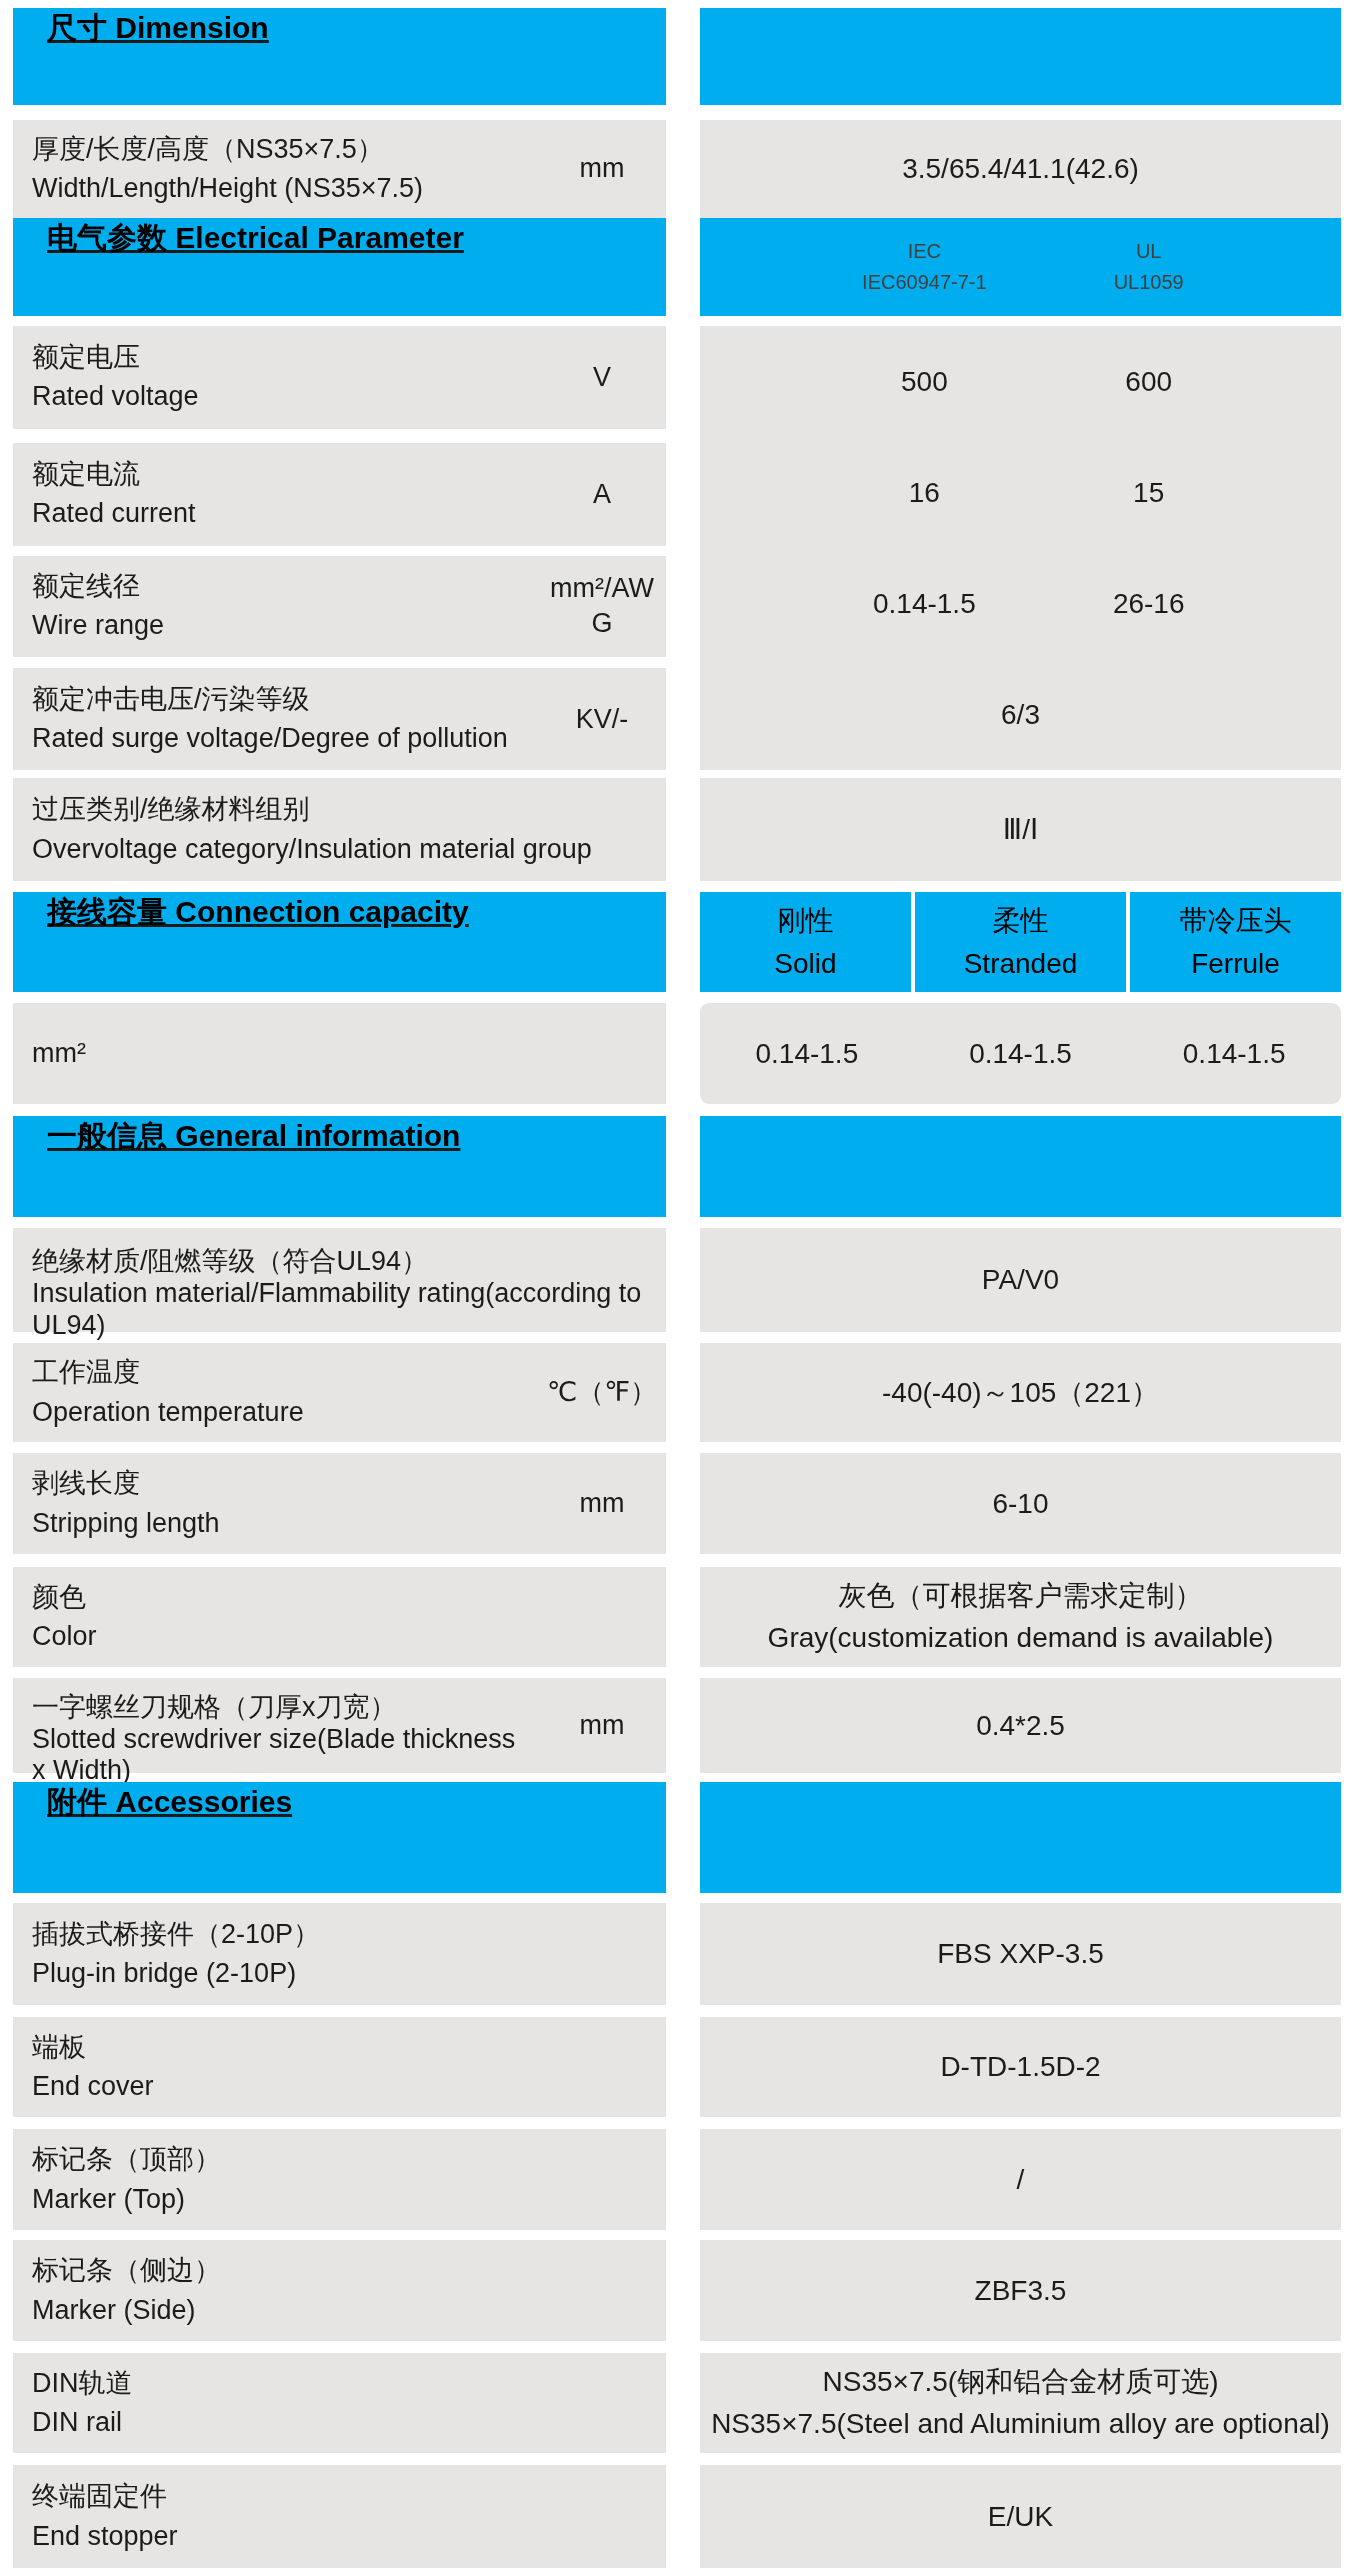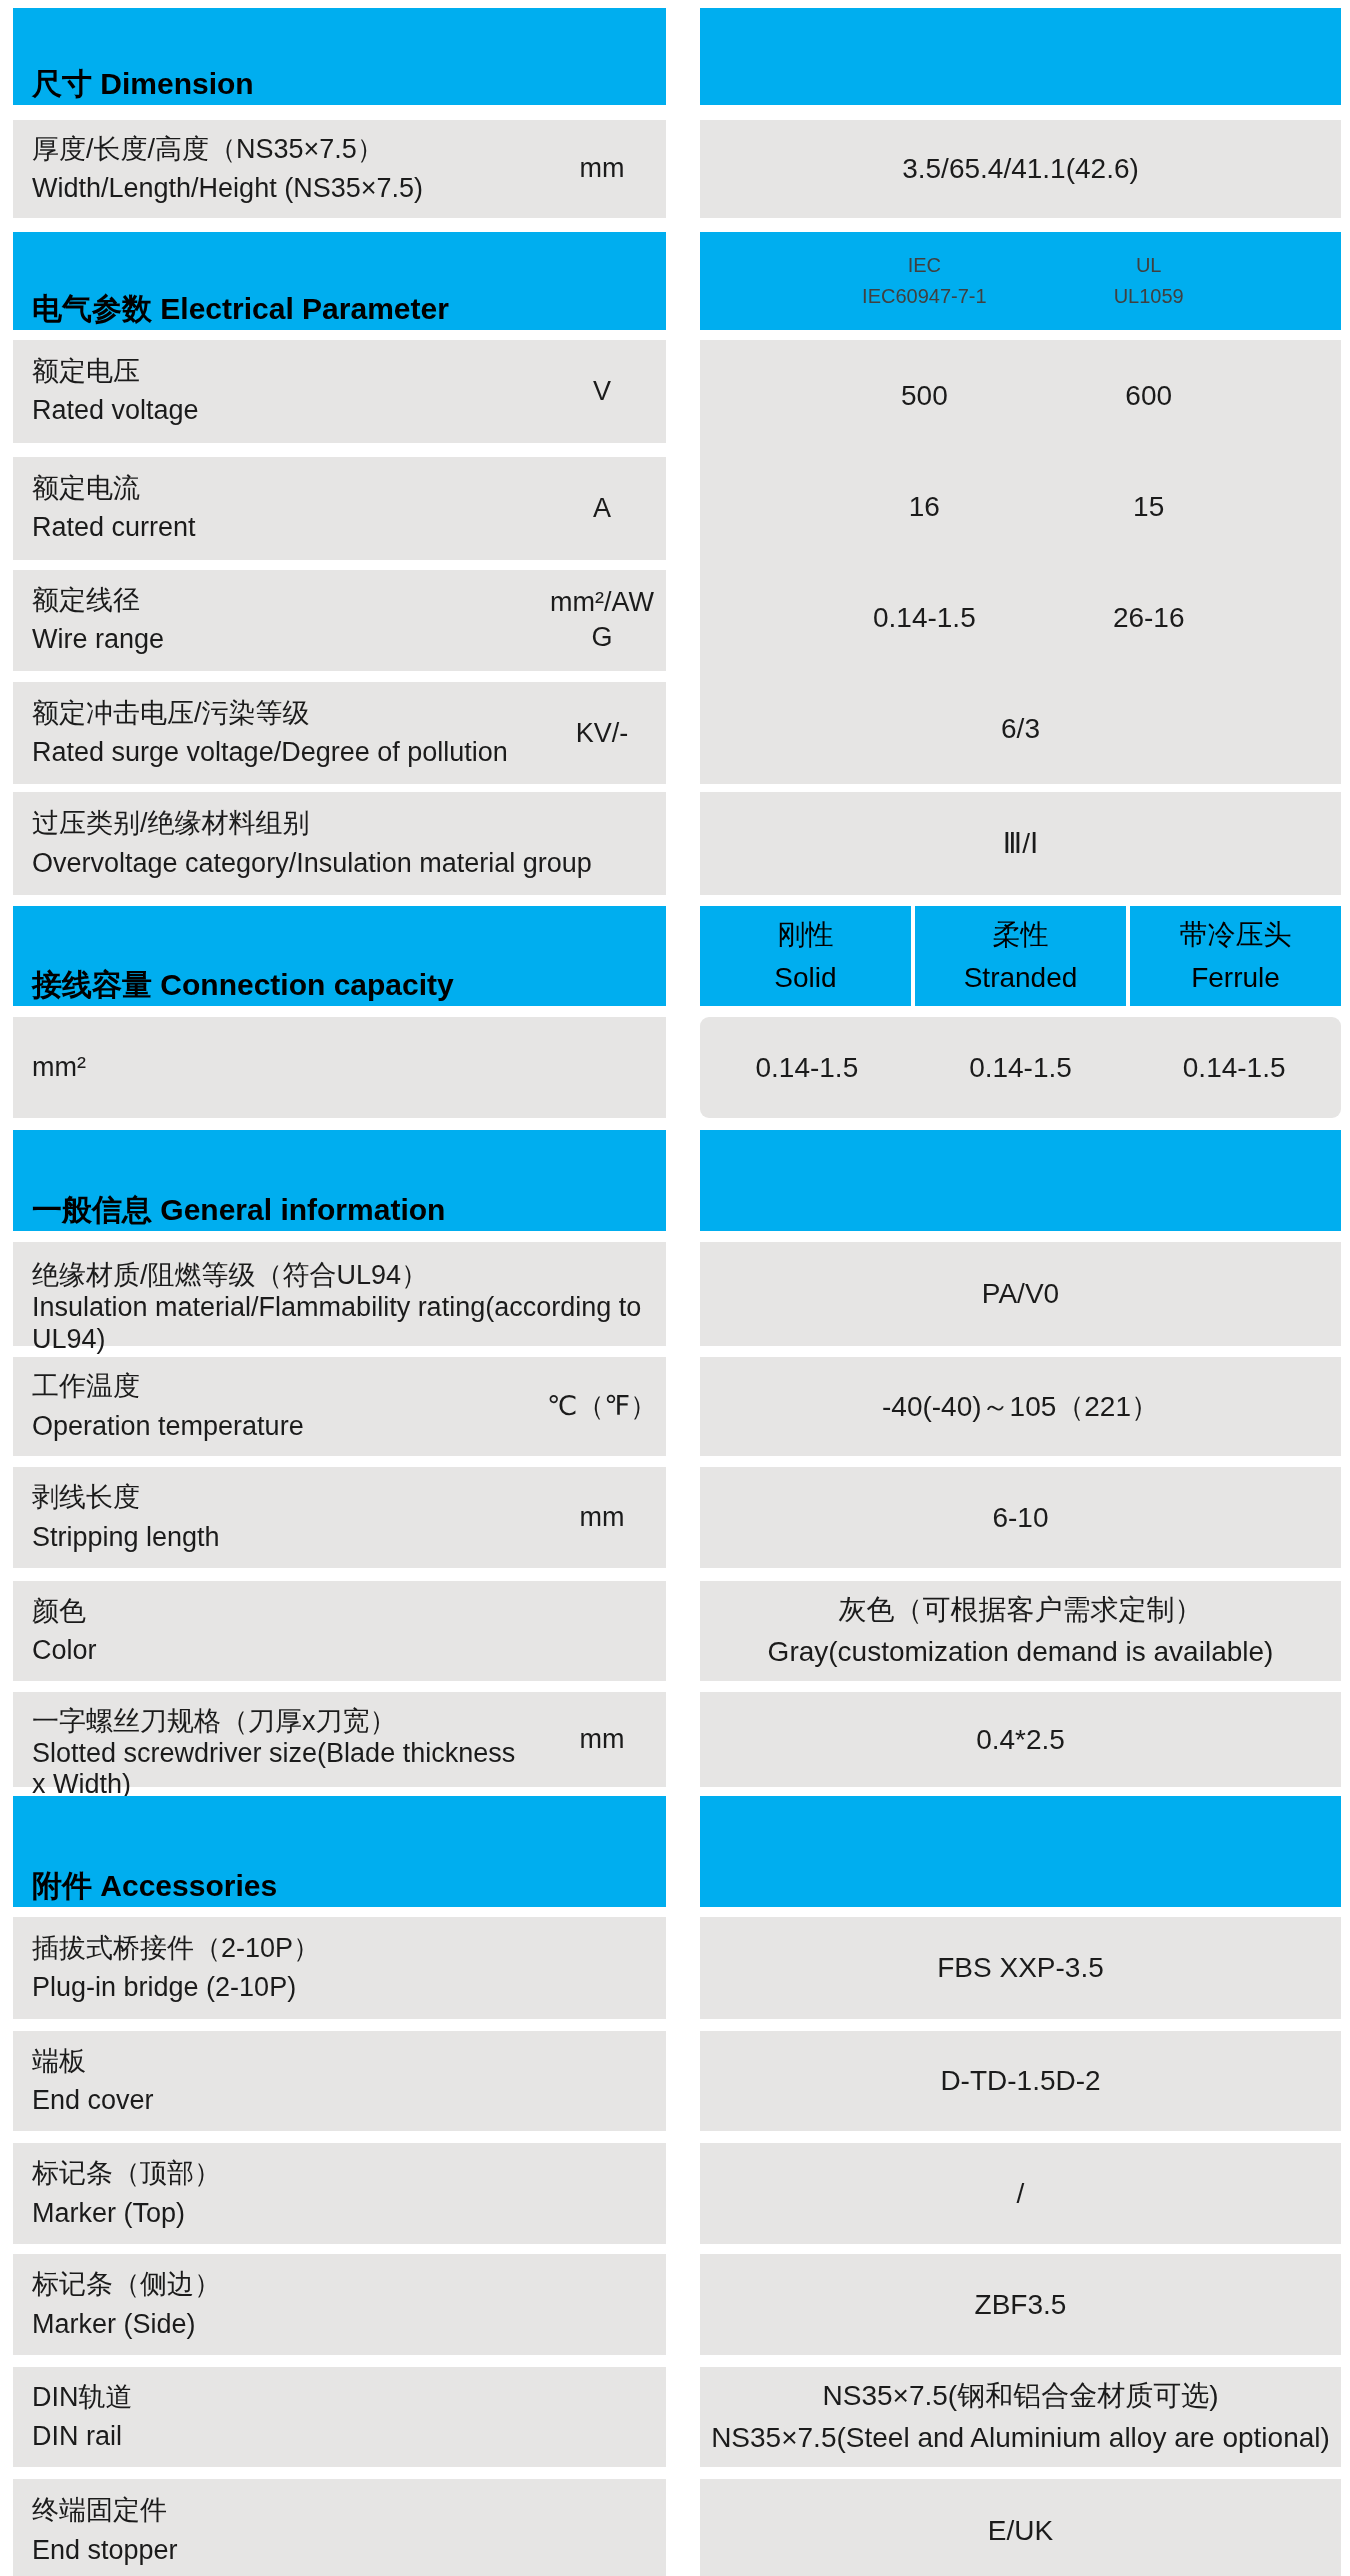--- a/index.html
+++ b/index.html
@@ -9,21 +9,21 @@
     color:#1b1b1b;
     -webkit-font-smoothing:antialiased;
   }
   *{box-sizing:border-box;}
   .page{width:1350px;padding:8px 9px 0 13px;}
   .band{display:flex;}
   .cell-left{width:653px;margin-right:34px;flex:none;}
   .cell-right{width:641px;flex:none;position:relative;}
   .gray{background:var(--row_bg,#E6E5E4);}
   .cyan{background:var(--accent,#00AEEF);}
-  .header-cell{display:flex;align-items:flex-end;padding-left:19px;}
+  .header-cell{display:flex;align-items:flex-start;padding-left:34px;text-decoration:underline;}
   .header-text{font-size:30px;font-weight:700;color:#000;}
   .row-left{display:flex;align-items:center;padding-left:19px;}
   .labels{flex:1;font-size:27px;line-height:1.45;padding-right:6px;}
   .labels.tight{font-size:27px;line-height:1.18;margin-top:28px;}
   .unit{width:128px;flex:none;text-align:center;font-size:27px;line-height:1.3;word-break:break-all;padding:0 4px;}
   .vcenter{display:flex;align-items:center;justify-content:center;text-align:center;}
   .value{font-size:28px;line-height:1.5;}
   .pos-a{position:absolute;left:35%;top:50%;transform:translate(-50%,-50%);font-size:28px;text-align:center;line-height:1.5;}
   .pos-b{position:absolute;left:70%;top:50%;transform:translate(-50%,-50%);font-size:28px;text-align:center;line-height:1.5;}
   .std-stack{font-size:20px;line-height:1.55;color:#404040;}
@@ -42,21 +42,21 @@
 
 <div class="page">
 
   <div class="band" style="height:97px;margin-bottom:15px">
     <div class="cell-left cyan header-cell">
       <span class="header-text">尺寸 Dimension</span>
     </div>
     <div class="cell-right cyan"></div>
   </div>
 
-  <div class="band" style="height:98px;margin-bottom:14px">
+  <div class="band" style="height:98px;">
     <div class="cell-left gray row-left">
       <div class="labels">
         <div>厚度/长度/高度（NS35×7.5）</div>
         <div>Width/Length/Height (NS35×7.5)</div>
       </div>
       <div class="unit">mm</div>
     </div>
     <div class="cell-right gray vcenter">
       <span class="value">3.5/65.4/41.1(42.6)</span>
     </div>

